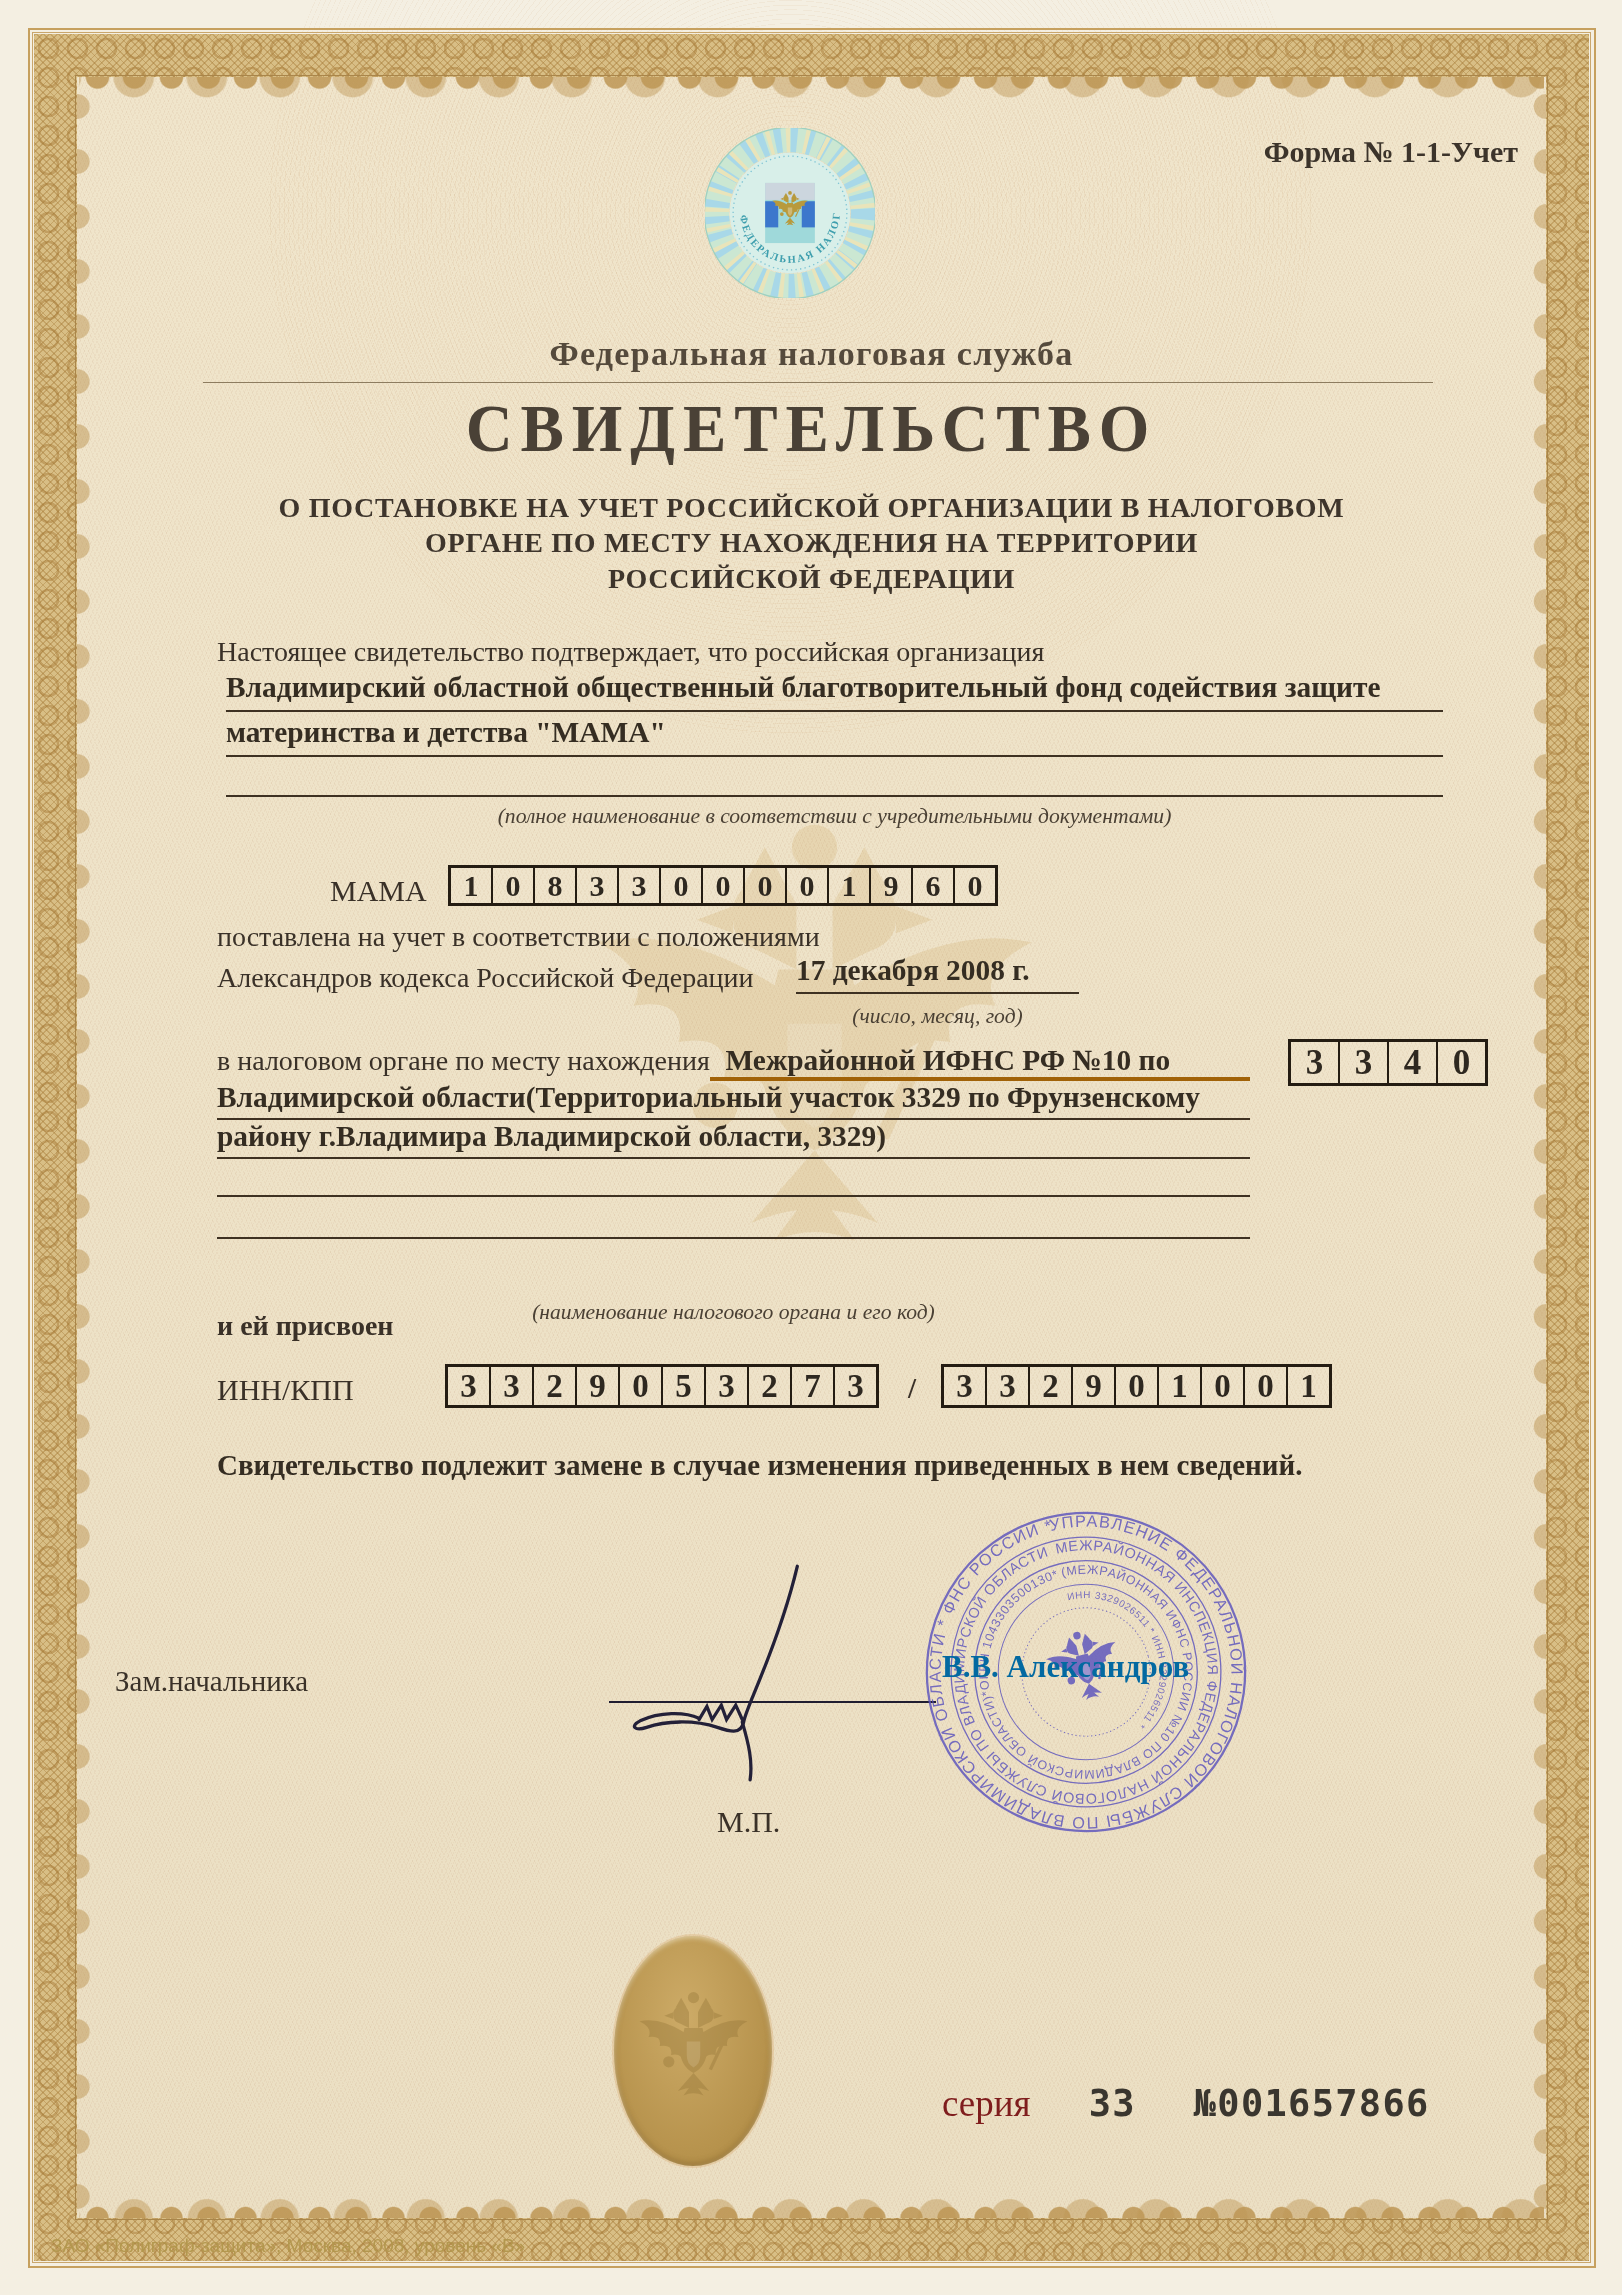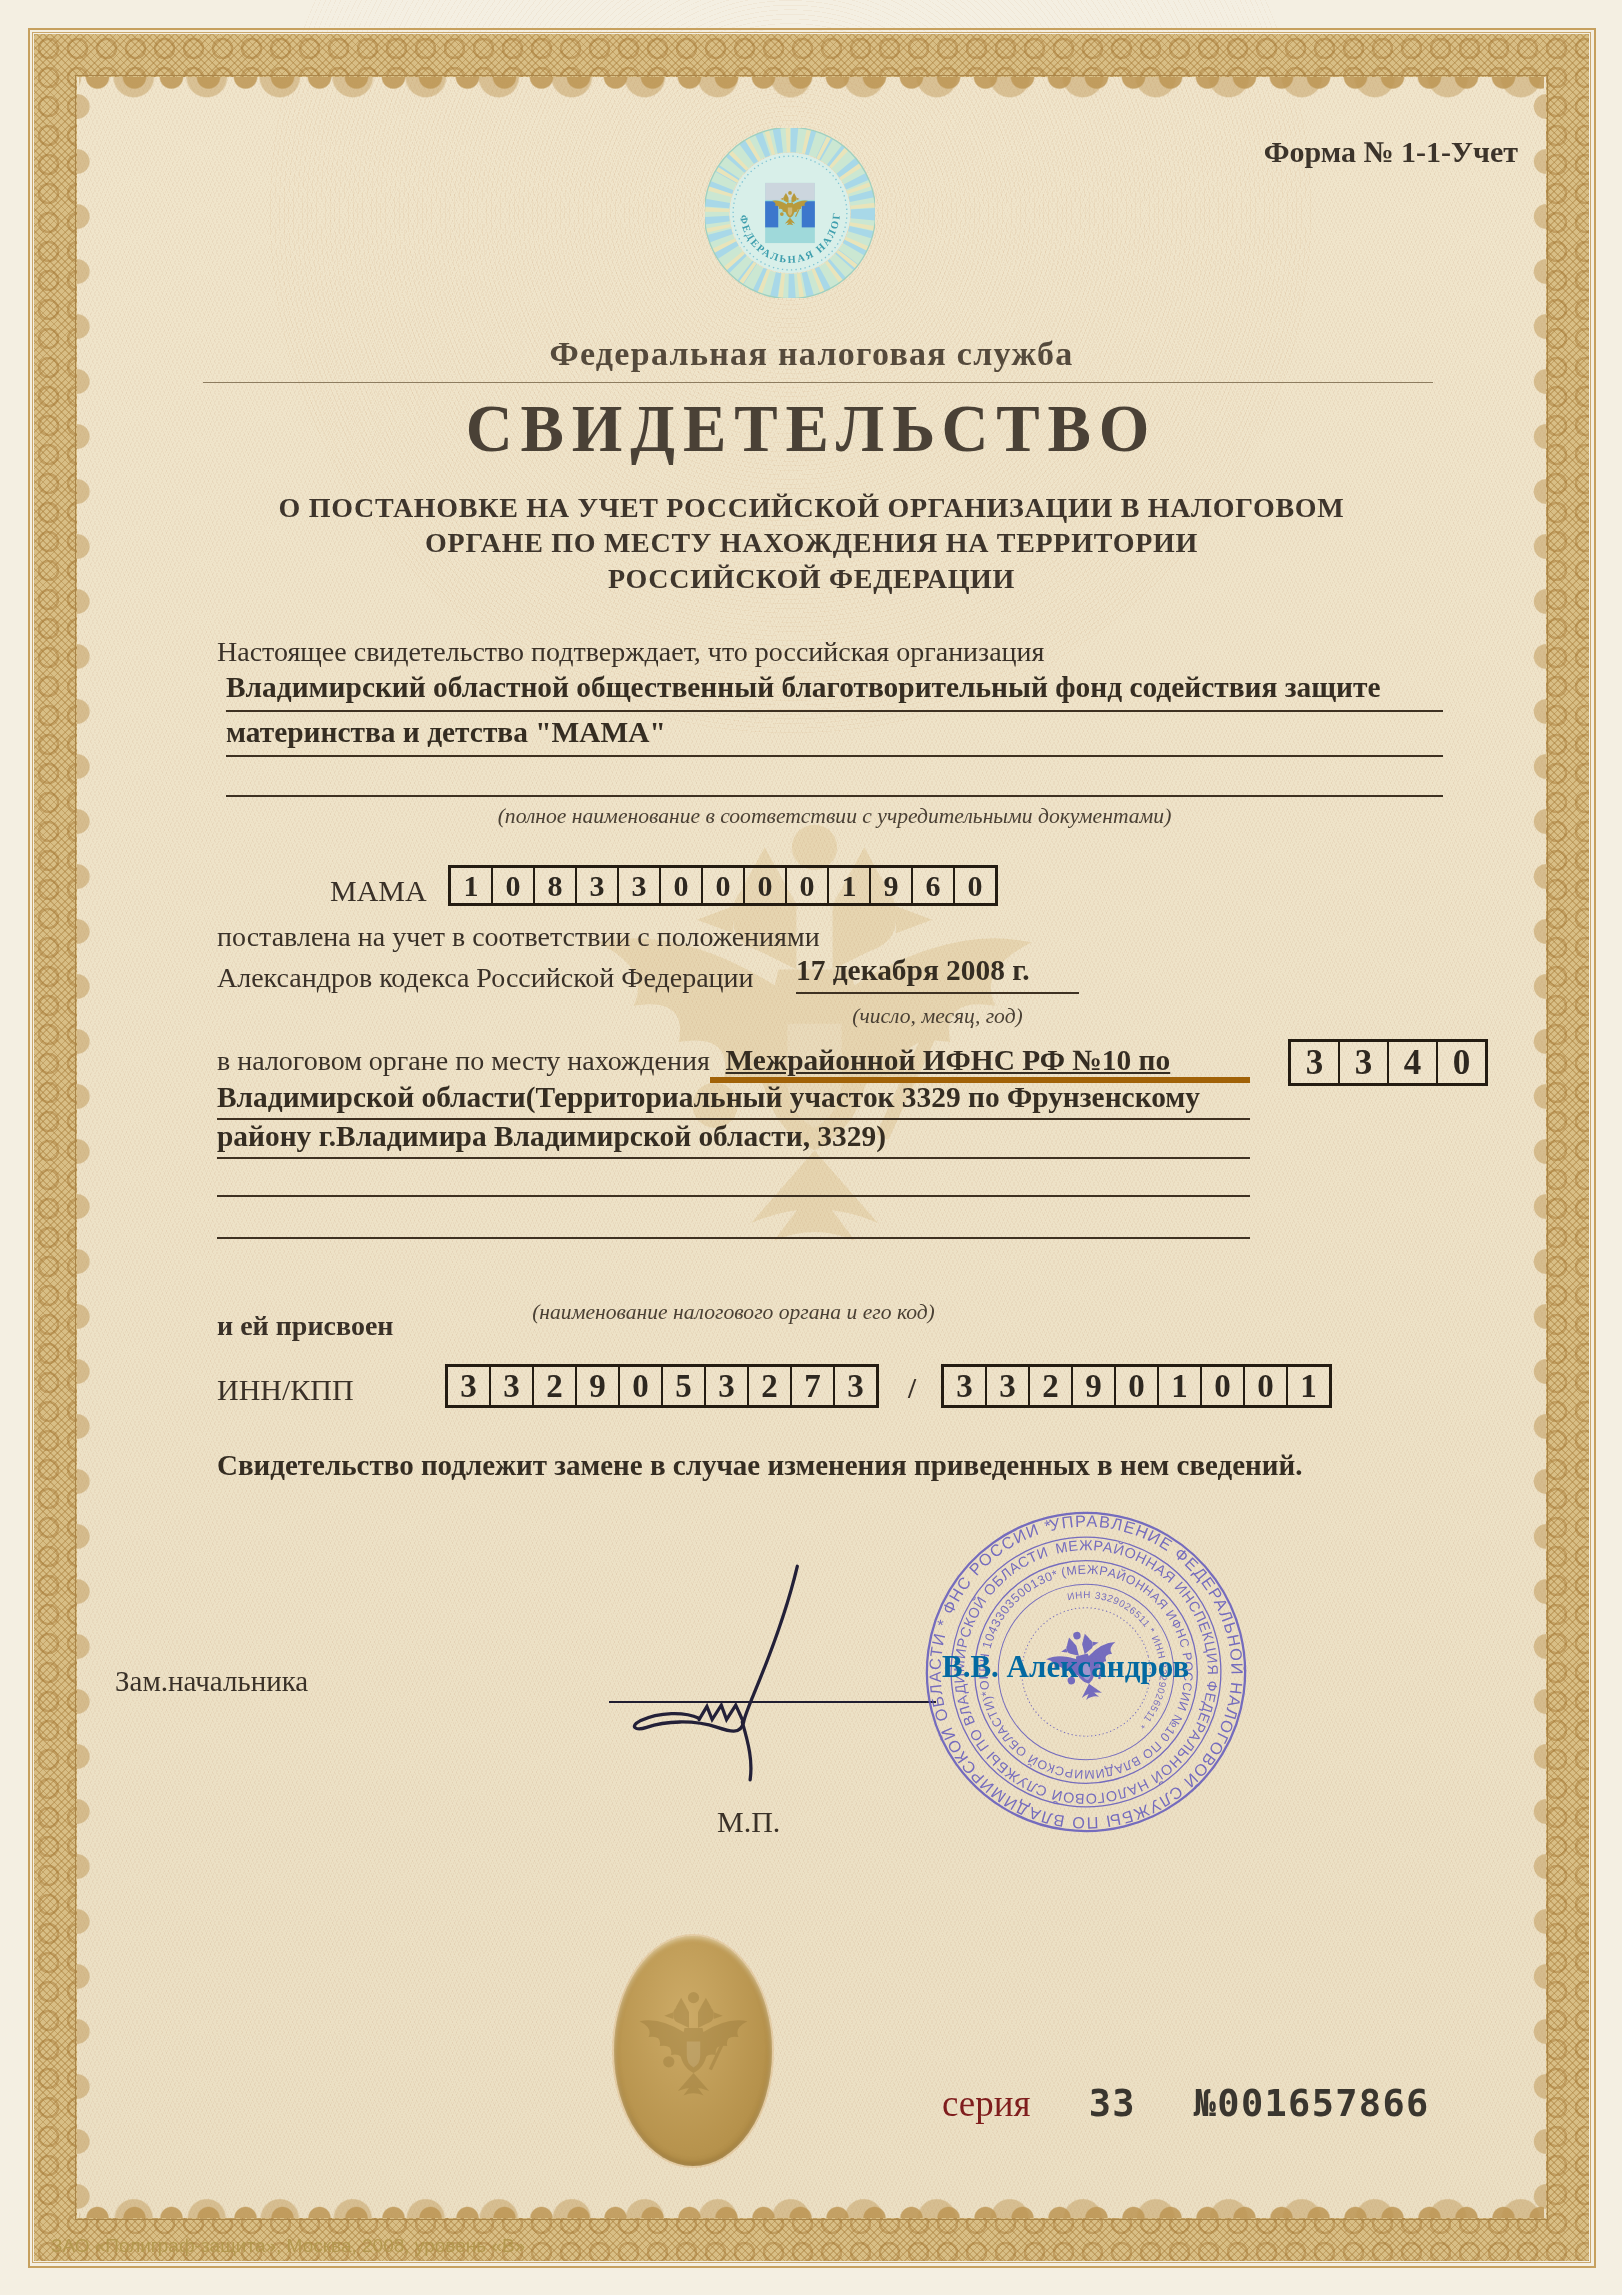--- a/index.html
+++ b/index.html
@@ -211,21 +211,21 @@
 
 <div class="abs" style="left:217px;top:921px;font-size:28px;">поставлена на учет в соответствии с положениями</div>
 <div class="abs" style="left:217px;top:962px;font-size:28px;">Александров кодекса Российской Федерации</div>
 <div class="abs" style="left:796px;top:954px;width:283px;height:38px;border-bottom:2px solid #3e3122;">
   <span class="btext">17 декабря 2008 г.</span>
 </div>
 <div class="caption" style="left:796px;top:1004px;width:283px;">(число, месяц, год)</div>
 
 <div class="abs" style="left:217px;top:1044px;width:1033px;display:flex;align-items:baseline;">
   <span style="font-size:28px;white-space:nowrap;">в налоговом органе по месту нахождения</span>
-  <span class="btext" style="flex:1;border-bottom:6px solid #a16207;padding-left:15.7px;white-space:nowrap;text-decoration:underline;">Межрайонной ИФНС РФ №10 по</span>
+  <span class="btext" style="flex:1;border-bottom:4px solid #a16207;padding-left:15.7px;white-space:nowrap;">Межрайонной ИФНС РФ №10 по</span>
 </div>
 <div class="boxrow code4" style="left:1288px;top:1039px;">
   <span class="cell">3</span>
   <span class="cell">3</span>
   <span class="cell">4</span>
   <span class="cell">0</span>
 </div>
 <div class="wline" style="left:217px;top:1081px;width:1033px;height:37px;">
   <span class="btext">Владимирской области(Территориальный участок 3329 по Фрунзенскому</span>
 </div>

